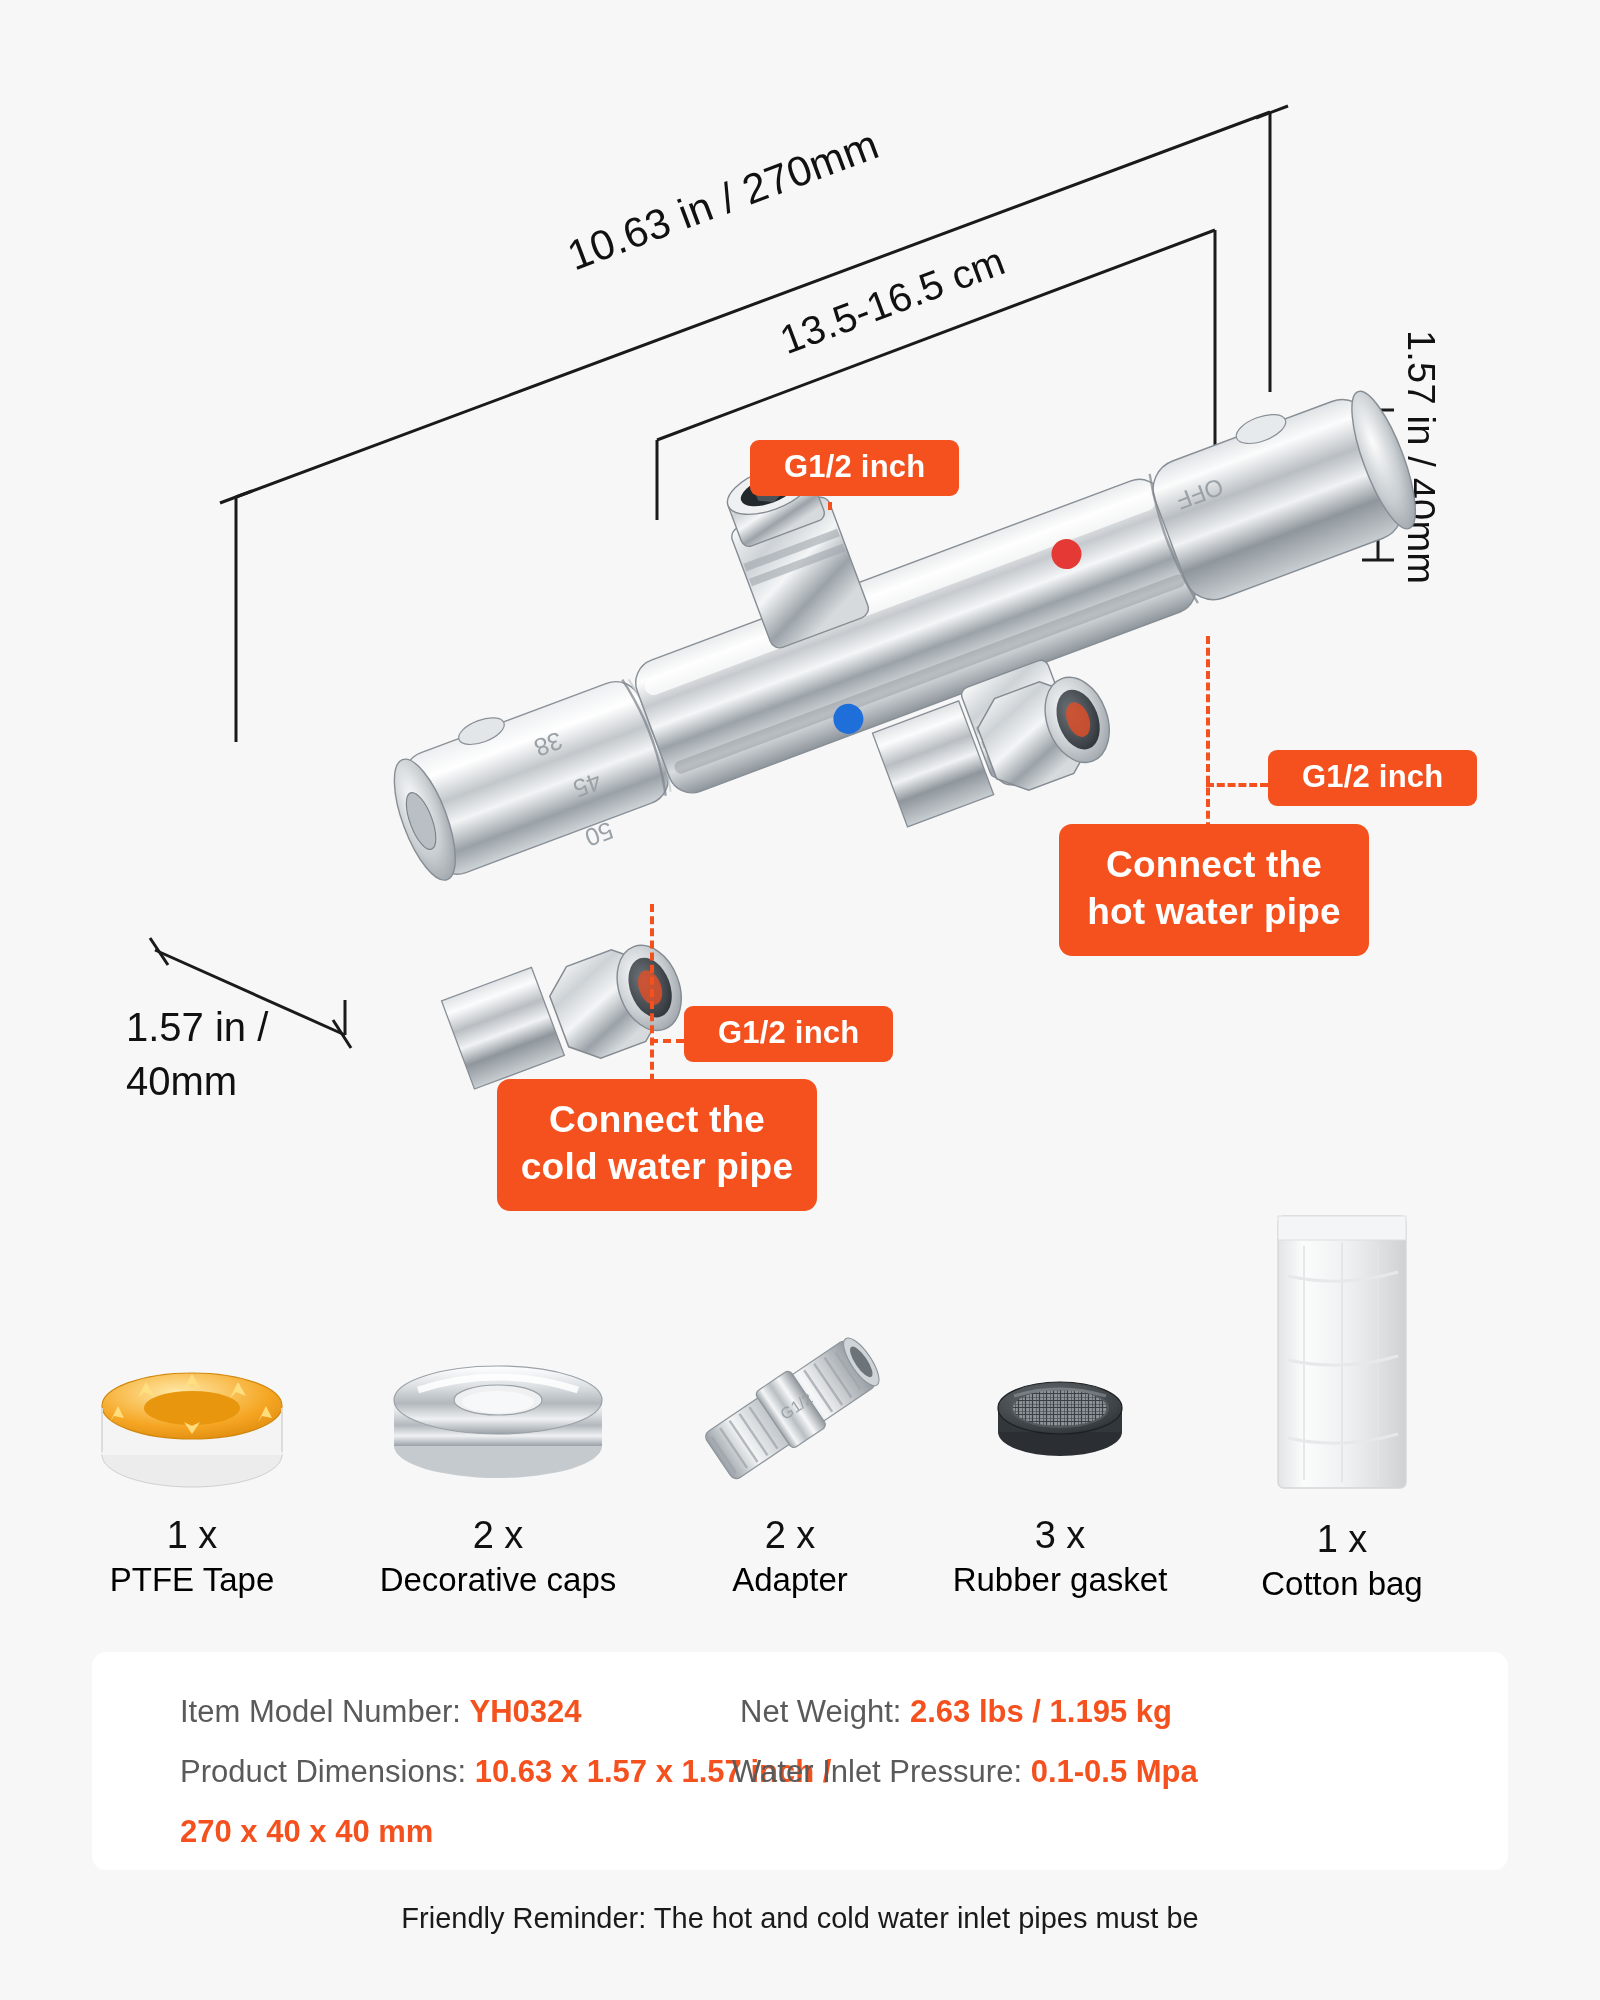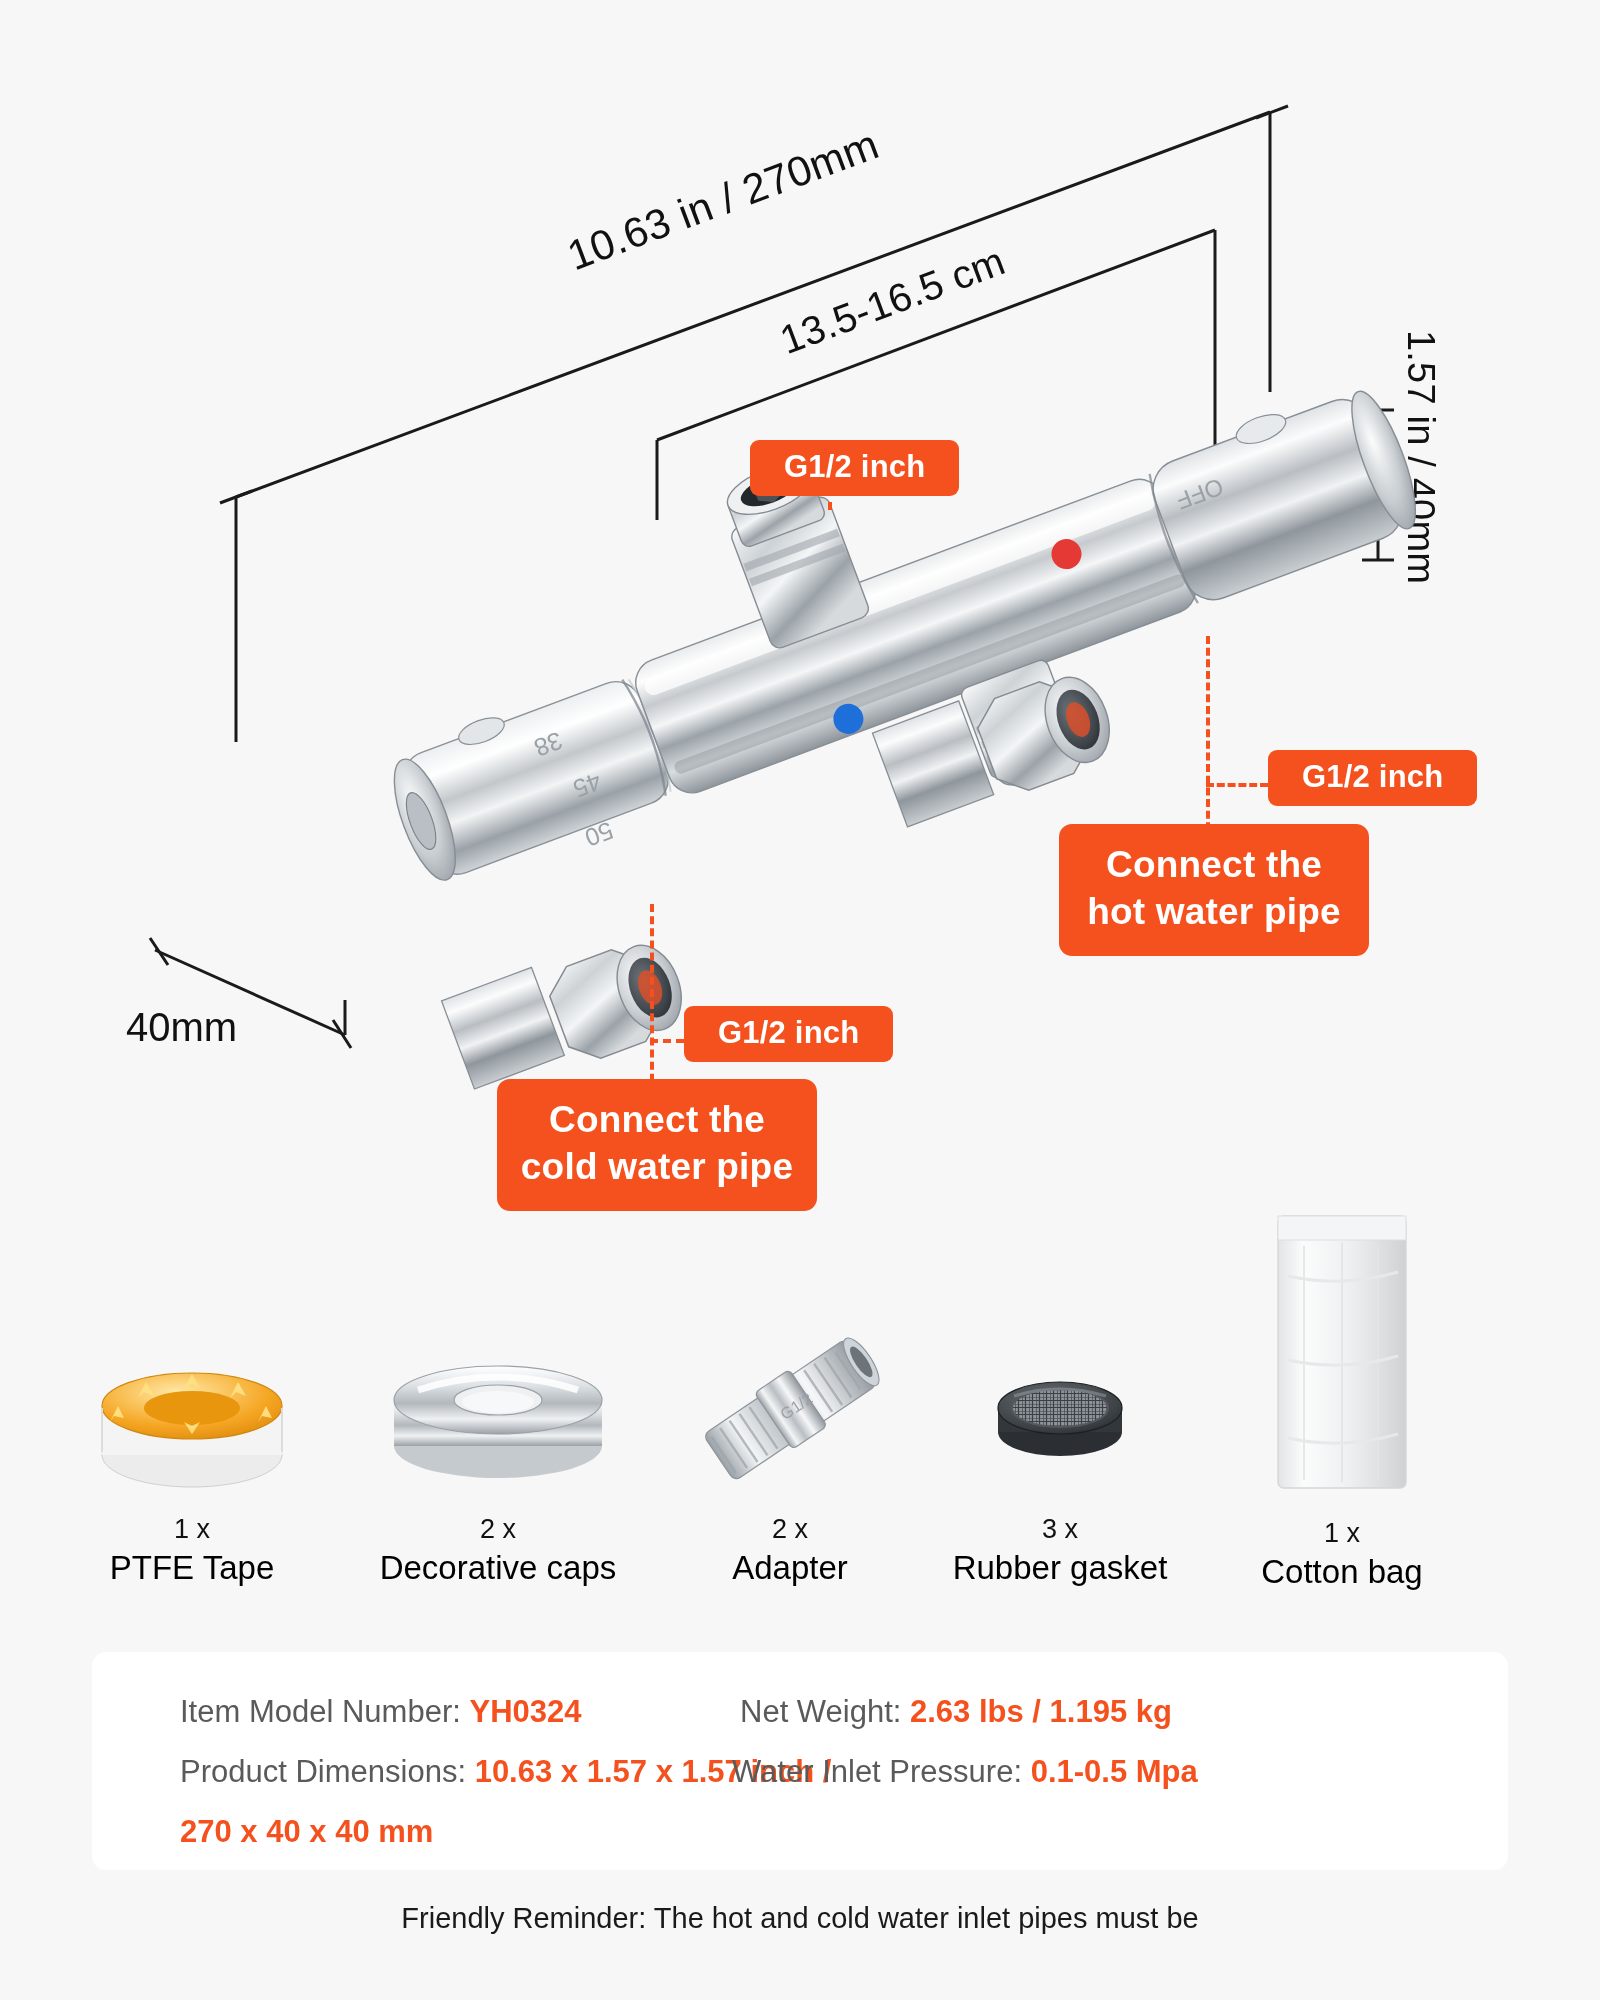--- a/index.html
+++ b/index.html
@@ -55,21 +55,21 @@
   }
 
   
   .acc-row { position: absolute; left: 0; top: 1300px; width: 1600px; height: 300px; }
   .acc {
     position: absolute;
     text-align: center;
     width: 300px;
   }
   .acc .art { height: 180px; position: relative; }
-  .acc .qty { font-size: 27px; margin-top: 14px; color: #111; }
+  .acc .qty { font-size: 38px; margin-top: 14px; color: #111; }
   .acc .nm  { font-size: 33px; margin-top: 4px; color: #000000; }
 
   
   .spec-panel {
     position: absolute;
     left: 92px; top: 1652px;
     width: 1416px; height: 218px;
     background: #fff;
     border-radius: 14px;
   }
@@ -115,20 +115,21 @@
     <line x1="345" y1="1035" x2="345" y2="1000" stroke="#1a1a1a" stroke-width="3"></line>
   </svg>
 
   <div class="rot-label" style="left:578px; top:232px; transform: rotate(-20.5deg); transform-origin: left bottom; font-size:42px;">10.63 in / 270mm</div>
 
   <div class="rot-label" style="left:790px; top:318px; transform: rotate(-20.5deg); transform-origin: left bottom; font-size:40px;">13.5-16.5 cm</div>
 
   <div class="rot-label" style="left:1442px; top:330px; transform: rotate(90deg); transform-origin: left top; font-size:38px;">1.57 in / 40mm</div>
 
   <div style="position:absolute; left:126px; top:1000px; width:270px; text-align:left; font-size:40px; line-height:1.35;">
+    <div>1.57 in /</div>
     <div>40mm</div>
   </div>
 
   <svg width="1300" height="800" style="position:absolute;left:190px;top:380px;">
     <defs>
       <linearGradient id="chromeBody" x1="0" y1="0" x2="0" y2="1">
         <stop offset="0%" stop-color="#e9ebec"></stop>
         <stop offset="12%" stop-color="#fdfdfd"></stop>
         <stop offset="30%" stop-color="#c6cace"></stop>
         <stop offset="46%" stop-color="#f4f6f7"></stop>

